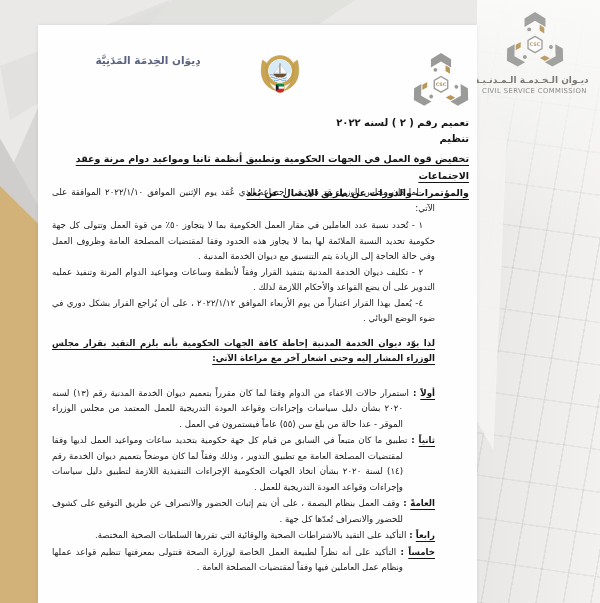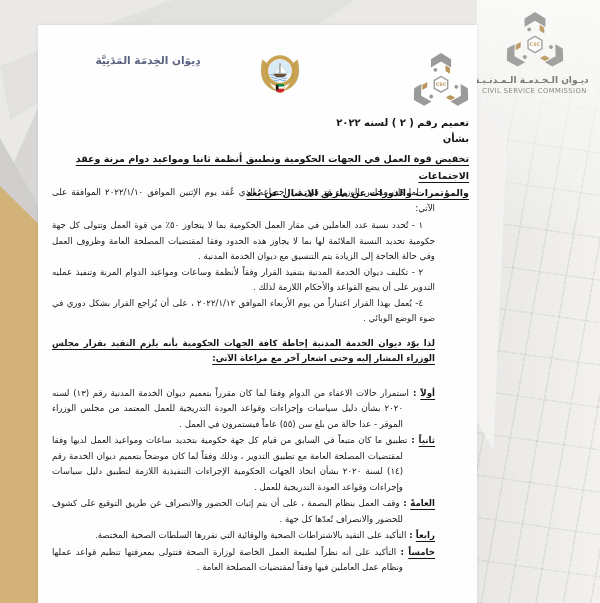--- a/index.html
+++ b/index.html
@@ -155,21 +155,21 @@
             <circle cx="40" cy="32" r="3.4"></circle>
           </g>
           <polygon points="50,44 62,51 62,65 50,72 38,65 38,51" fill="#ffffff" stroke="#9a9a98" stroke-width="2.4"></polygon>
           <text x="50" y="61" text-anchor="middle" font-size="8.5" font-weight="bold" fill="#b9965a" font-family="DejaVu Sans, sans-serif">CSC</text>
         </g>
       </svg>
     </div>
 
     <div class="title-block">
       <div class="circ-no">تعميم رقم ( ٢ ) لسنه ٢٠٢٢</div>
-      <div class="regarding">بشأن</div>
+      <div class="regarding">تنظيم</div>
       <div class="subject">
         <div>تخفيض قوة العمل في الجهات الحكومية وتطبيق أنظمة ثانيا ومواعيد دوام مرنة وعقد الاجتماعات</div>
         <div>والمؤتمرات والدورات عن طريق الاتصال عن بُعد</div>
       </div>
     </div>
 
     <div class="body-text">
       <p class="intro">لما كان مجلس الوزراء قد قرر في اجتماعه الذي عُقد يوم الإثنين الموافق ٢٠٢٢/١/١٠ الموافقة على الآتي:</p>
 
       <p class="decision">١ - تُحدد نسبة عدد العاملين في مقار العمل الحكومية بما لا يتجاوز ٥٠٪ من قوة العمل وتتولى كل جهة حكومية تحديد النسبة الملائمة لها بما لا يجاوز هذه الحدود وفقا لمقتضيات المصلحة العامة وظروف العمل وفي حالة الحاجة إلى الزيادة يتم التنسيق مع ديوان الخدمة المدنية .</p>

